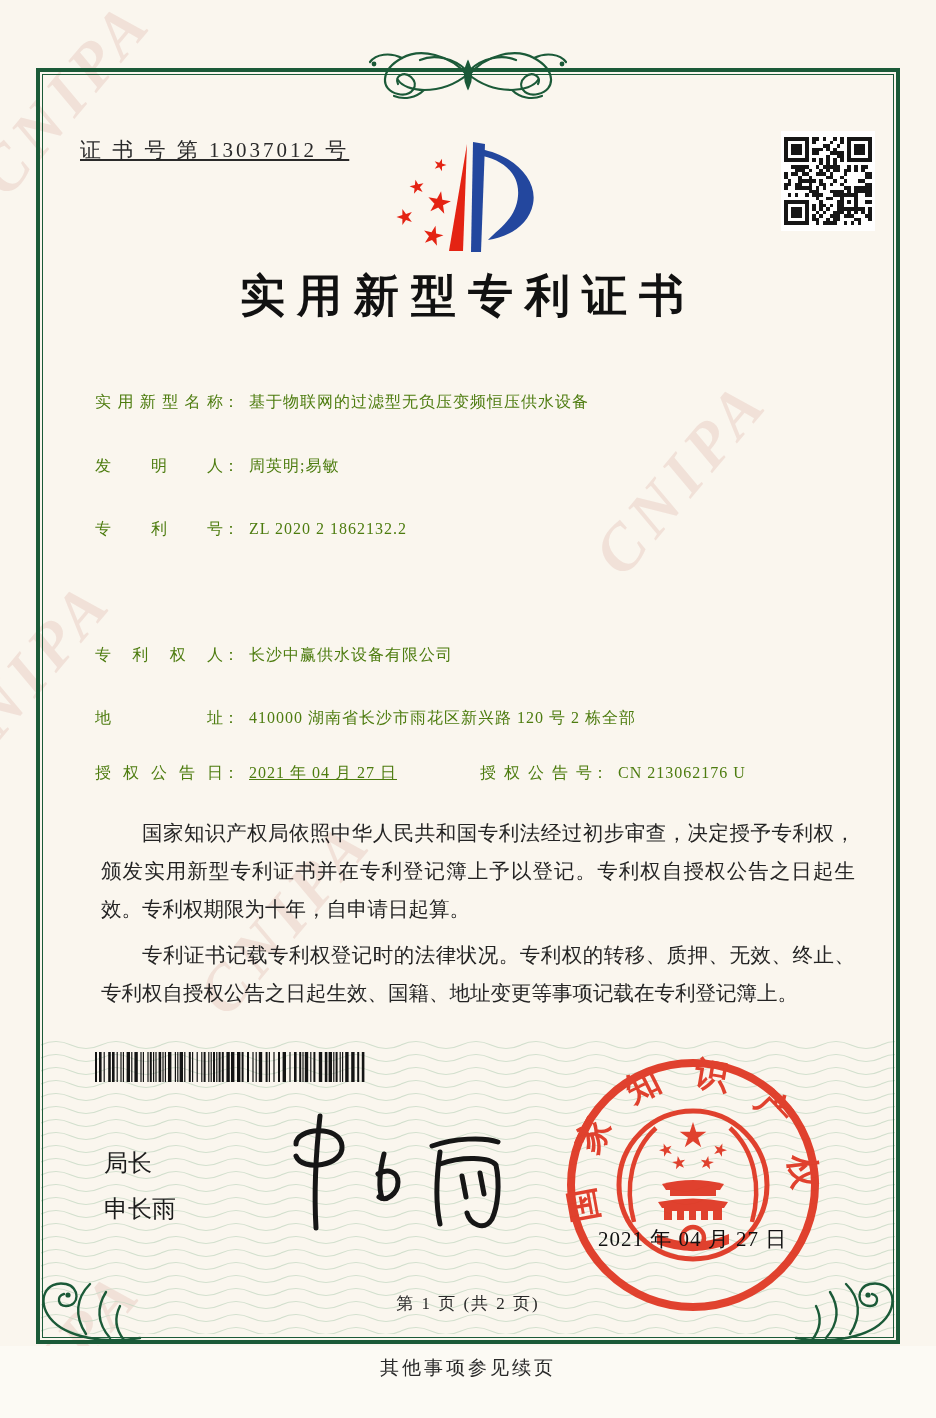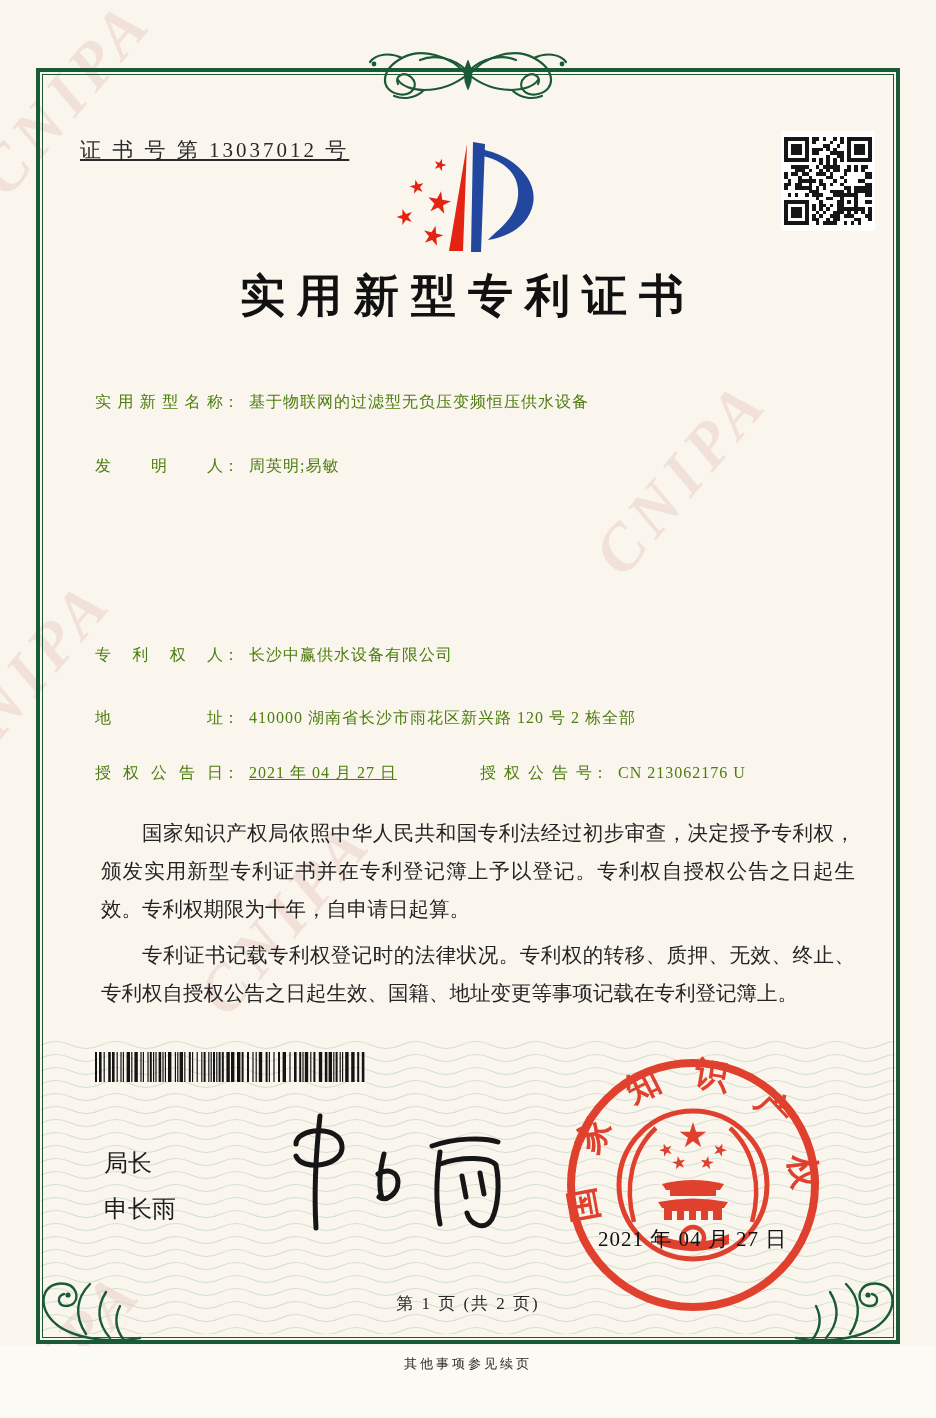--- a/index.html
+++ b/index.html
@@ -45,21 +45,21 @@
   .grant2{position:absolute; left:385px; top:0; white-space:nowrap;}
   .bodytext{
     left:93px; top:806px; width:770px; font-size:20.5px; line-height:38px;
     color:#242424; text-align:justify; z-index:3; position:absolute;
   }
   .bodytext p{margin:8px; text-indent:2em;}
   .sigblock{left:104px; top:1140px; font-family:"Liberation Sans","DejaVu Sans",sans-serif;
     font-size:24px; color:#1c1c1c; line-height:46px; z-index:4;}
   .pagefoot{left:0; right:0; top:1292px; text-align:center; font-size:17px;
     letter-spacing:2px; color:#2a2a2a; z-index:4;}
-  .contnote{left:0; right:0; top:1355px; text-align:center; font-size:13px;
+  .contnote{left:0; right:0; top:1355px; text-align:center; font-size:19px;
     letter-spacing:3px; color:#2a2a2a; z-index:4;}
   .sealdate{
     left:598px; top:1225px; font-size:21px; letter-spacing:1px; color:#101010; z-index:6;
   }
   .whiteband{left:0; top:1346px; width:936px; height:72px; background:#fcfaf4; z-index:2;}
   svg{display:block;}
 </style>
 </head>
 <body>
 
@@ -456,20 +456,23 @@
     </svg>
 
   <div class="content title">实用新型专利证书</div>
 
   <div class="content field-row" style="top:392px;">
     <span class="flabel">实用新型名称</span><span class="fcolon">：</span><span class="fvalue">基于物联网的过滤型无负压变频恒压供水设备</span>
   </div>
   <div class="content field-row" style="top:456px;">
     <span class="flabel">发明人</span><span class="fcolon">：</span><span class="fvalue">周英明;易敏</span>
   </div>
+  <div class="content field-row" style="top:519px;">
+    <span class="flabel">专利号</span><span class="fcolon">：</span><span class="fvalue">ZL 2020 2 1862132.2</span>
+  </div>
   <div class="content field-row" style="top:645px;">
     <span class="flabel">专利权人</span><span class="fcolon">：</span><span class="fvalue">长沙中赢供水设备有限公司</span>
   </div>
   <div class="content field-row" style="top:708px;">
     <span class="flabel">地址</span><span class="fcolon">：</span><span class="fvalue">410000  湖南省长沙市雨花区新兴路 120 号 2 栋全部</span>
   </div>
 
   <div class="content field-row" style="top:763px;text-decoration:underline;">
     <span class="flabel">授权公告日</span><span class="fcolon">：</span><span class="fvalue">2021 年 04 月 27 日</span>
     <span class="grant2">

